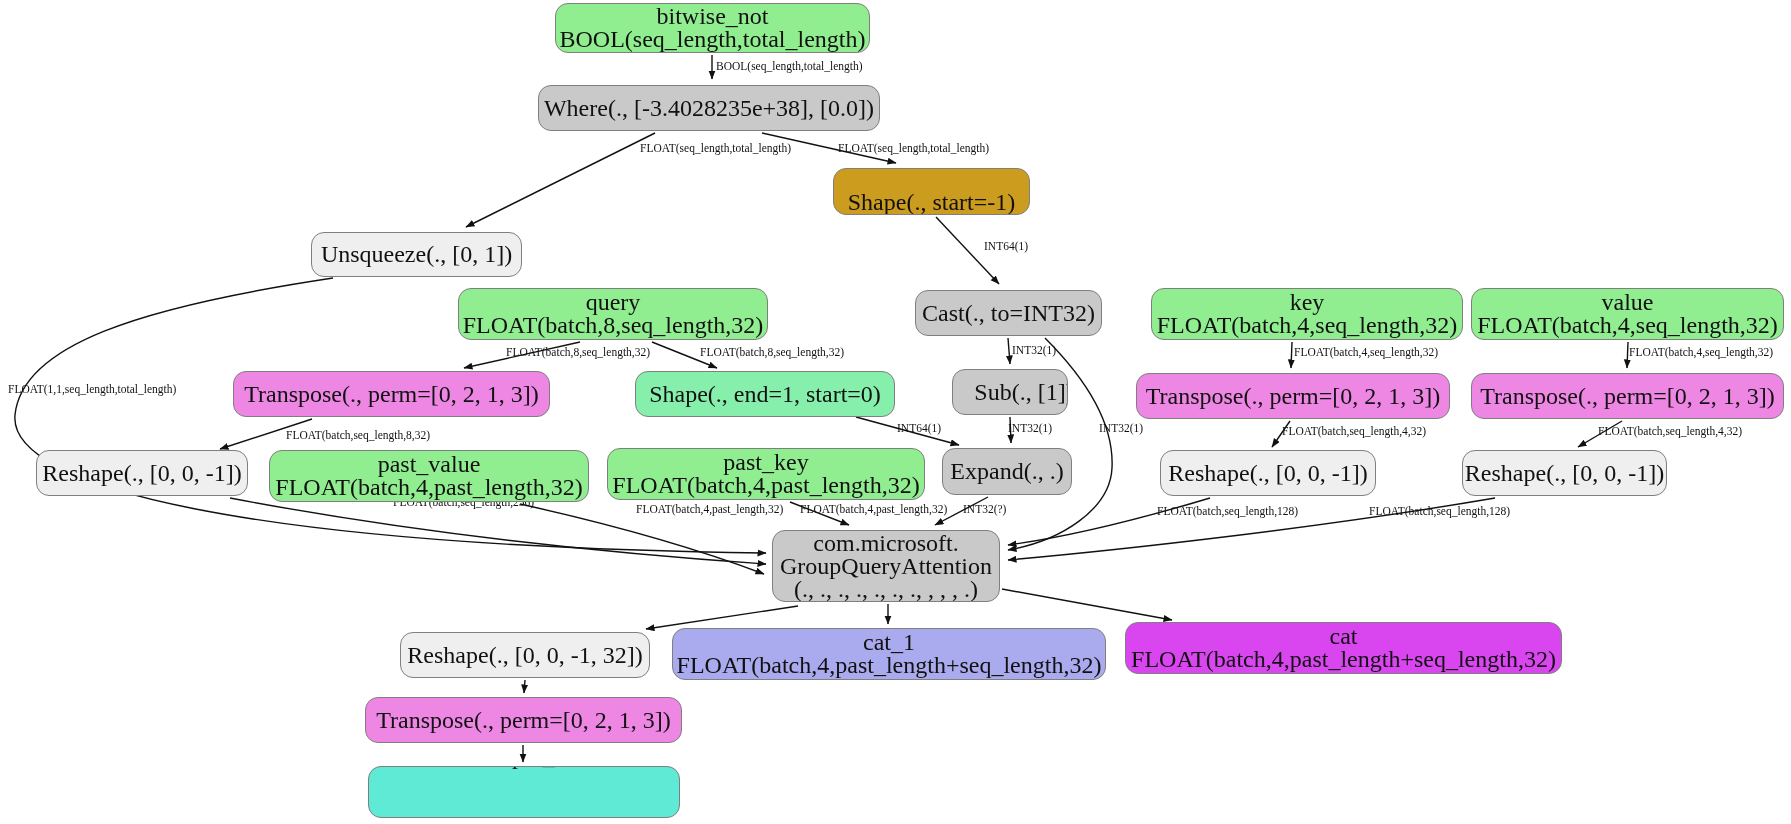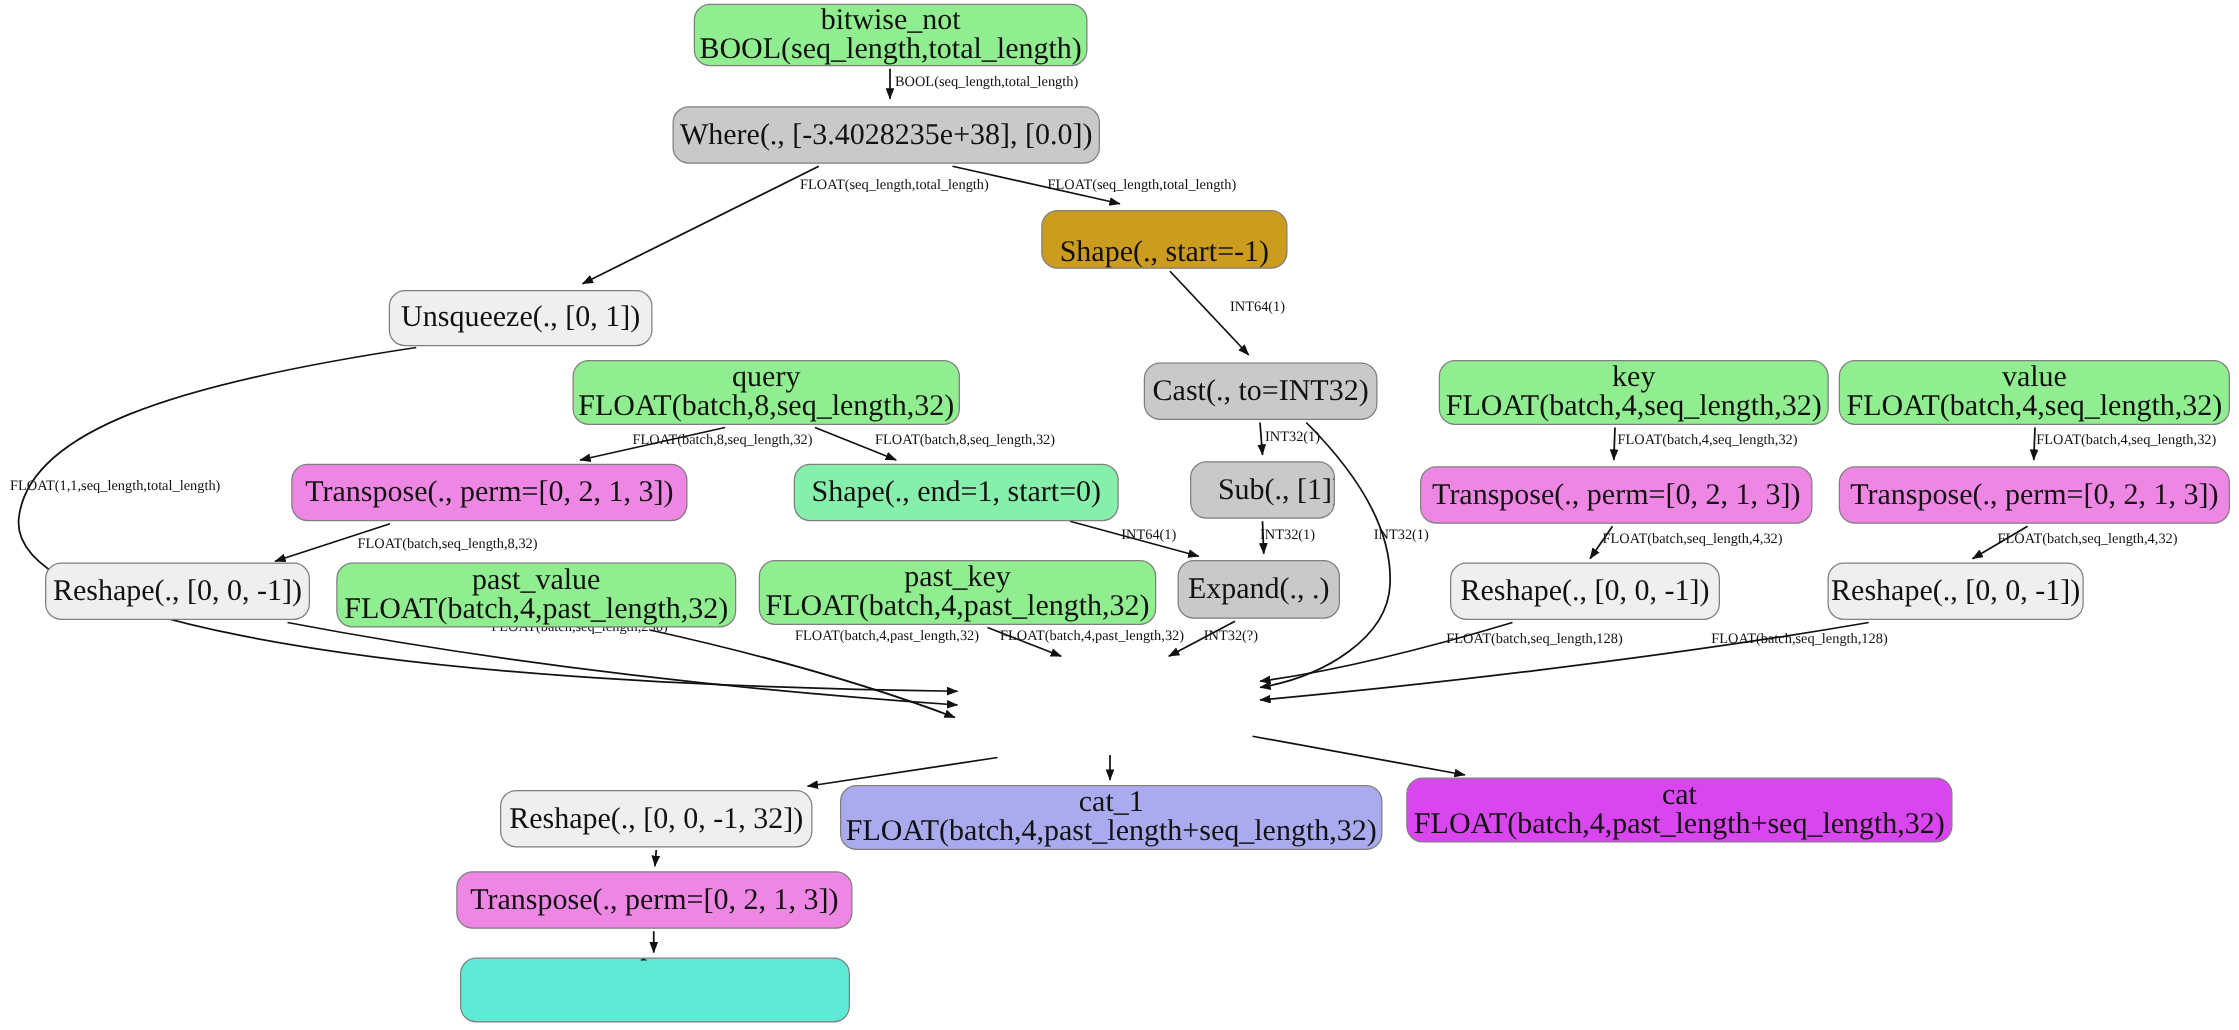--- a/index.html
+++ b/index.html
@@ -163,20 +163,25 @@
     </div>
     <div class="node" style="left: 942px; top: 448px; width: 130px; height: 47px; background: rgb(201, 201, 201);">
       <div class="node-line">Expand(., .)</div>
     </div>
     <div class="node" style="left: 1160px; top: 450px; width: 216px; height: 46px; background: rgb(239, 239, 239);">
       <div class="node-line">Reshape(., [0, 0, -1])</div>
     </div>
     <div class="node" style="left: 1462px; top: 450px; width: 205px; height: 46px; background: rgb(239, 239, 239);">
       <div class="node-line">Reshape(., [0, 0, -1])</div>
     </div>
+    <div class="node" style="left: 772px; top: 530px; width: 228px; height: 72px; background: rgb(201, 201, 201);">
+      <div class="node-line">com.microsoft.</div>
+      <div class="node-line">GroupQueryAttention</div>
+      <div class="node-line">(., ., ., ., ., ., ., , , , .)</div>
+    </div>
     <div class="node" style="left: 400px; top: 632px; width: 250px; height: 46px; background: rgb(239, 239, 239);">
       <div class="node-line">Reshape(., [0, 0, -1, 32])</div>
     </div>
     <div class="node" style="left: 672px; top: 628px; width: 434px; height: 52px; background: rgb(170, 170, 238);">
       <div class="node-line">cat_1</div>
       <div class="node-line">FLOAT(batch,4,past_length+seq_length,32)</div>
     </div>
     <div class="node" style="left: 1125px; top: 622px; width: 437px; height: 52px; background: #d946ef;">
       <div class="node-line">cat</div>
       <div class="node-line">FLOAT(batch,4,past_length+seq_length,32)</div>

